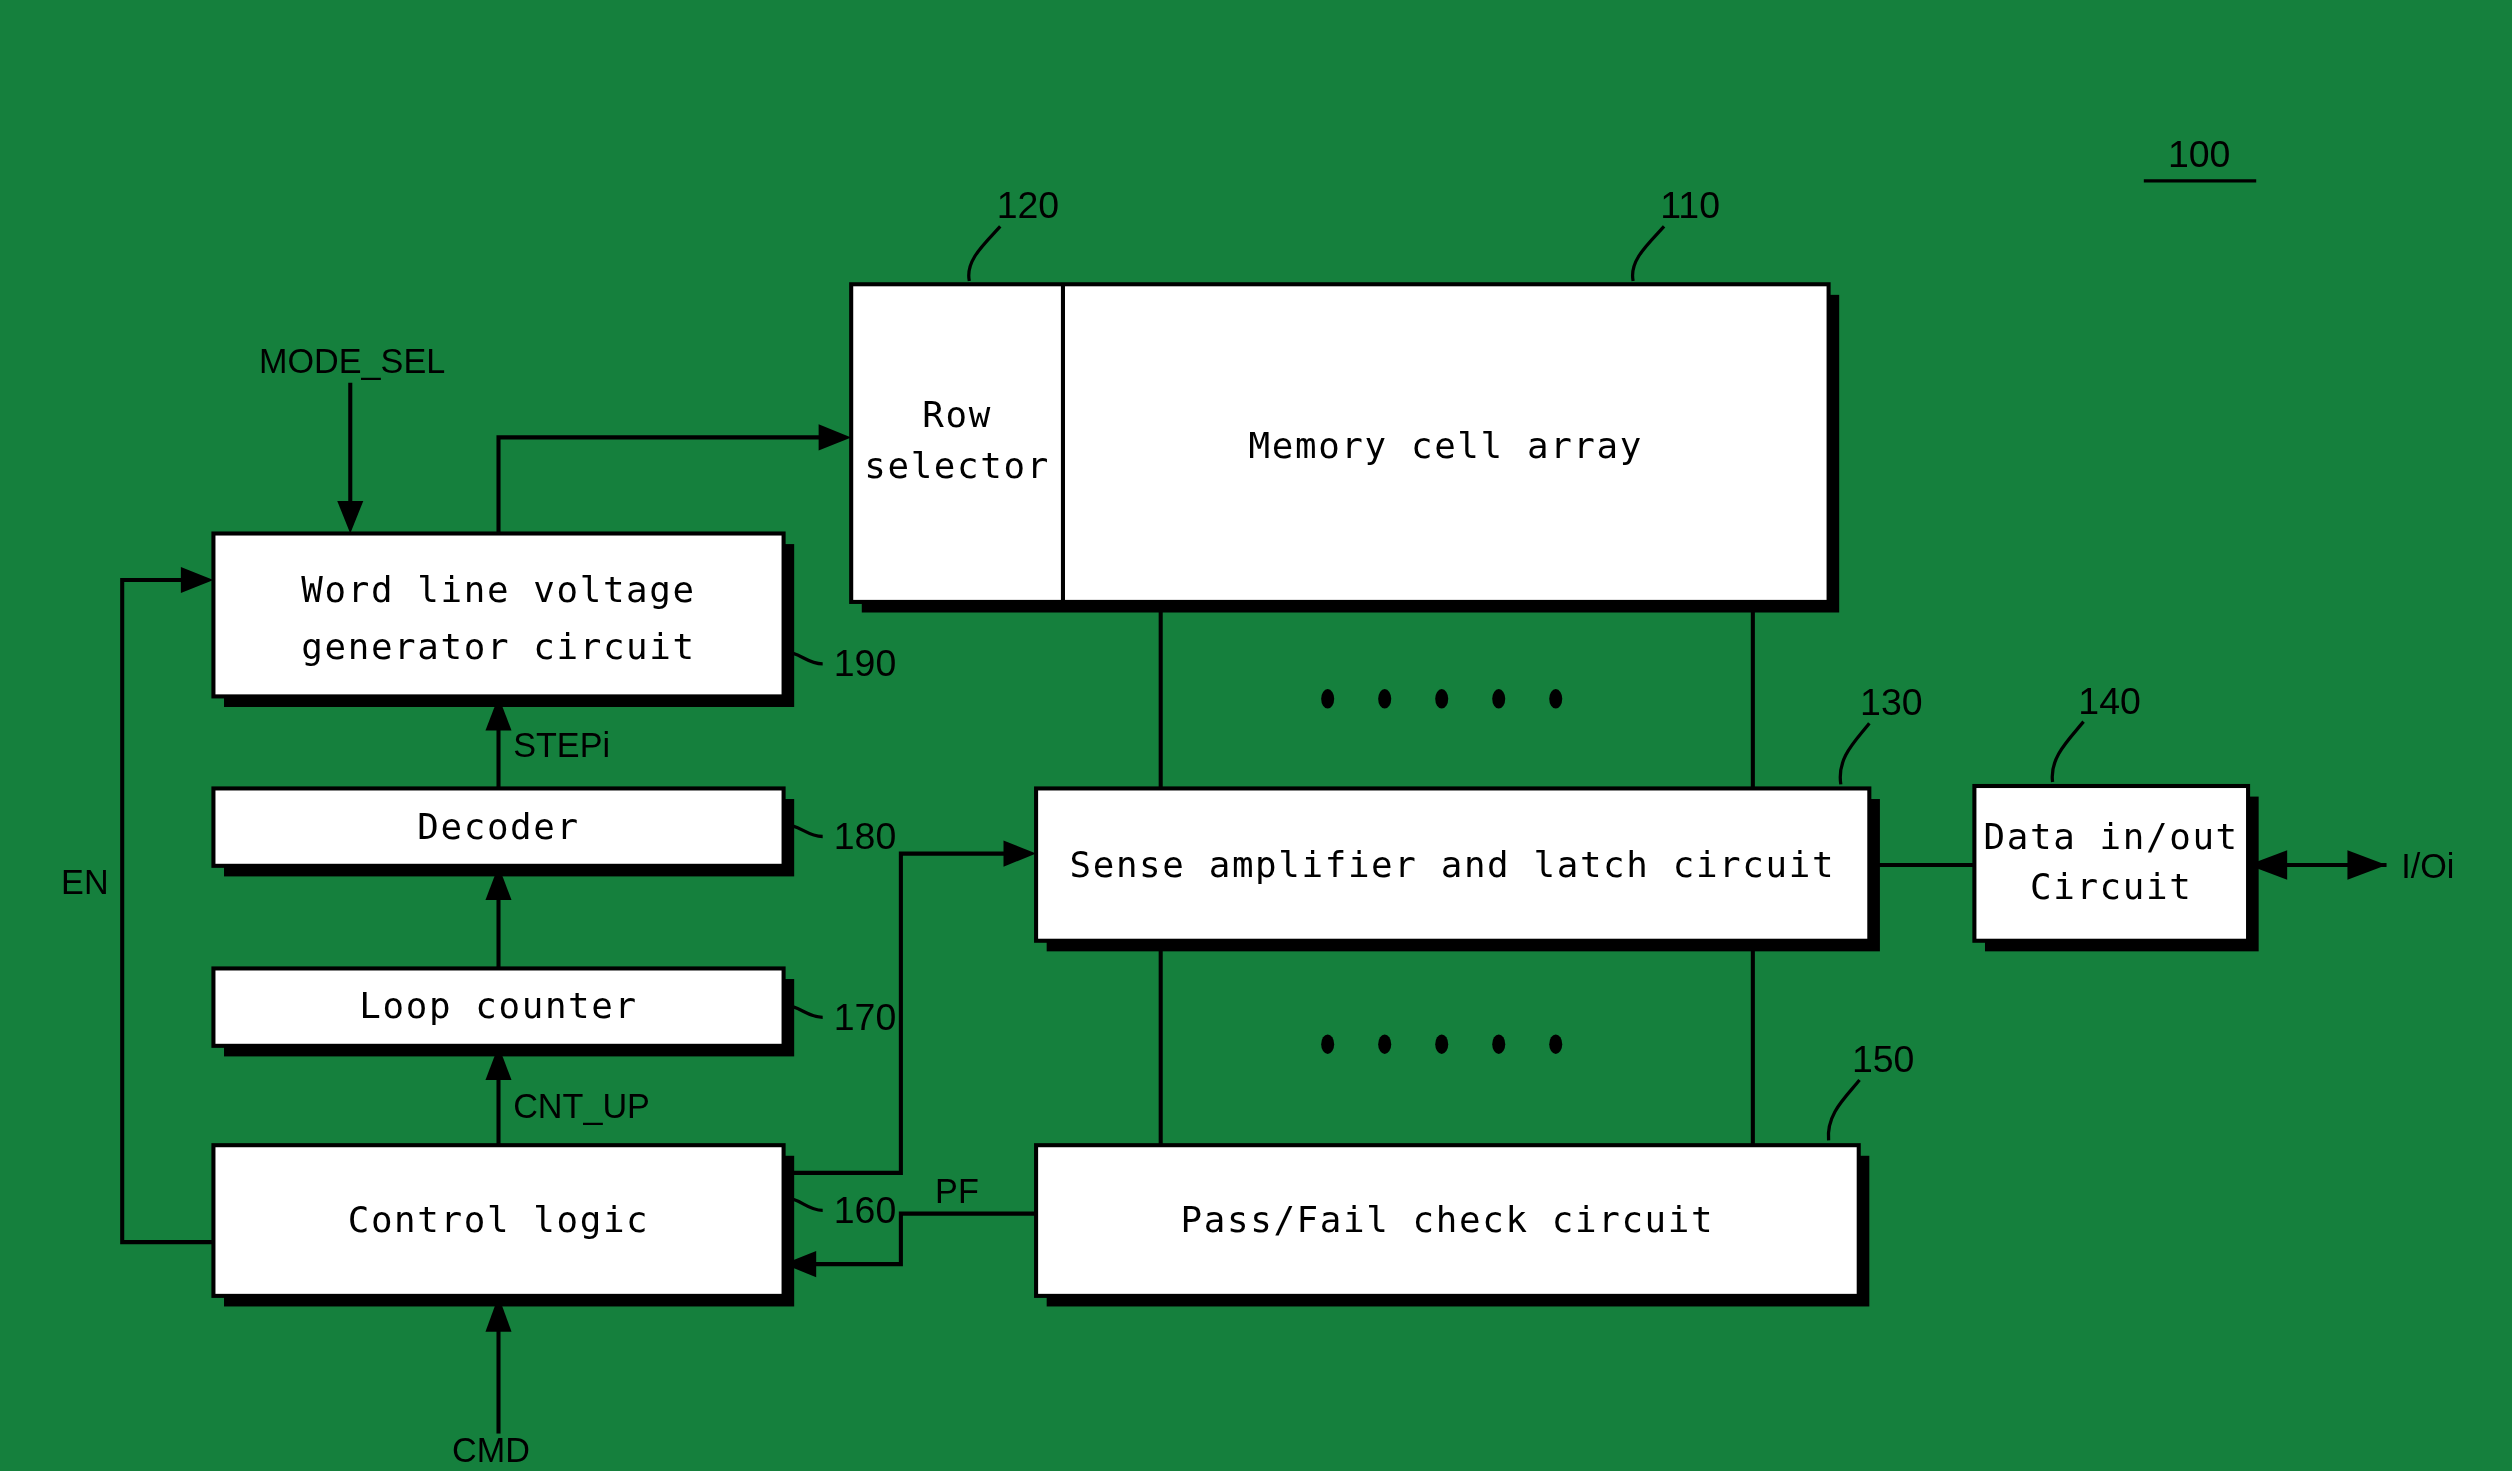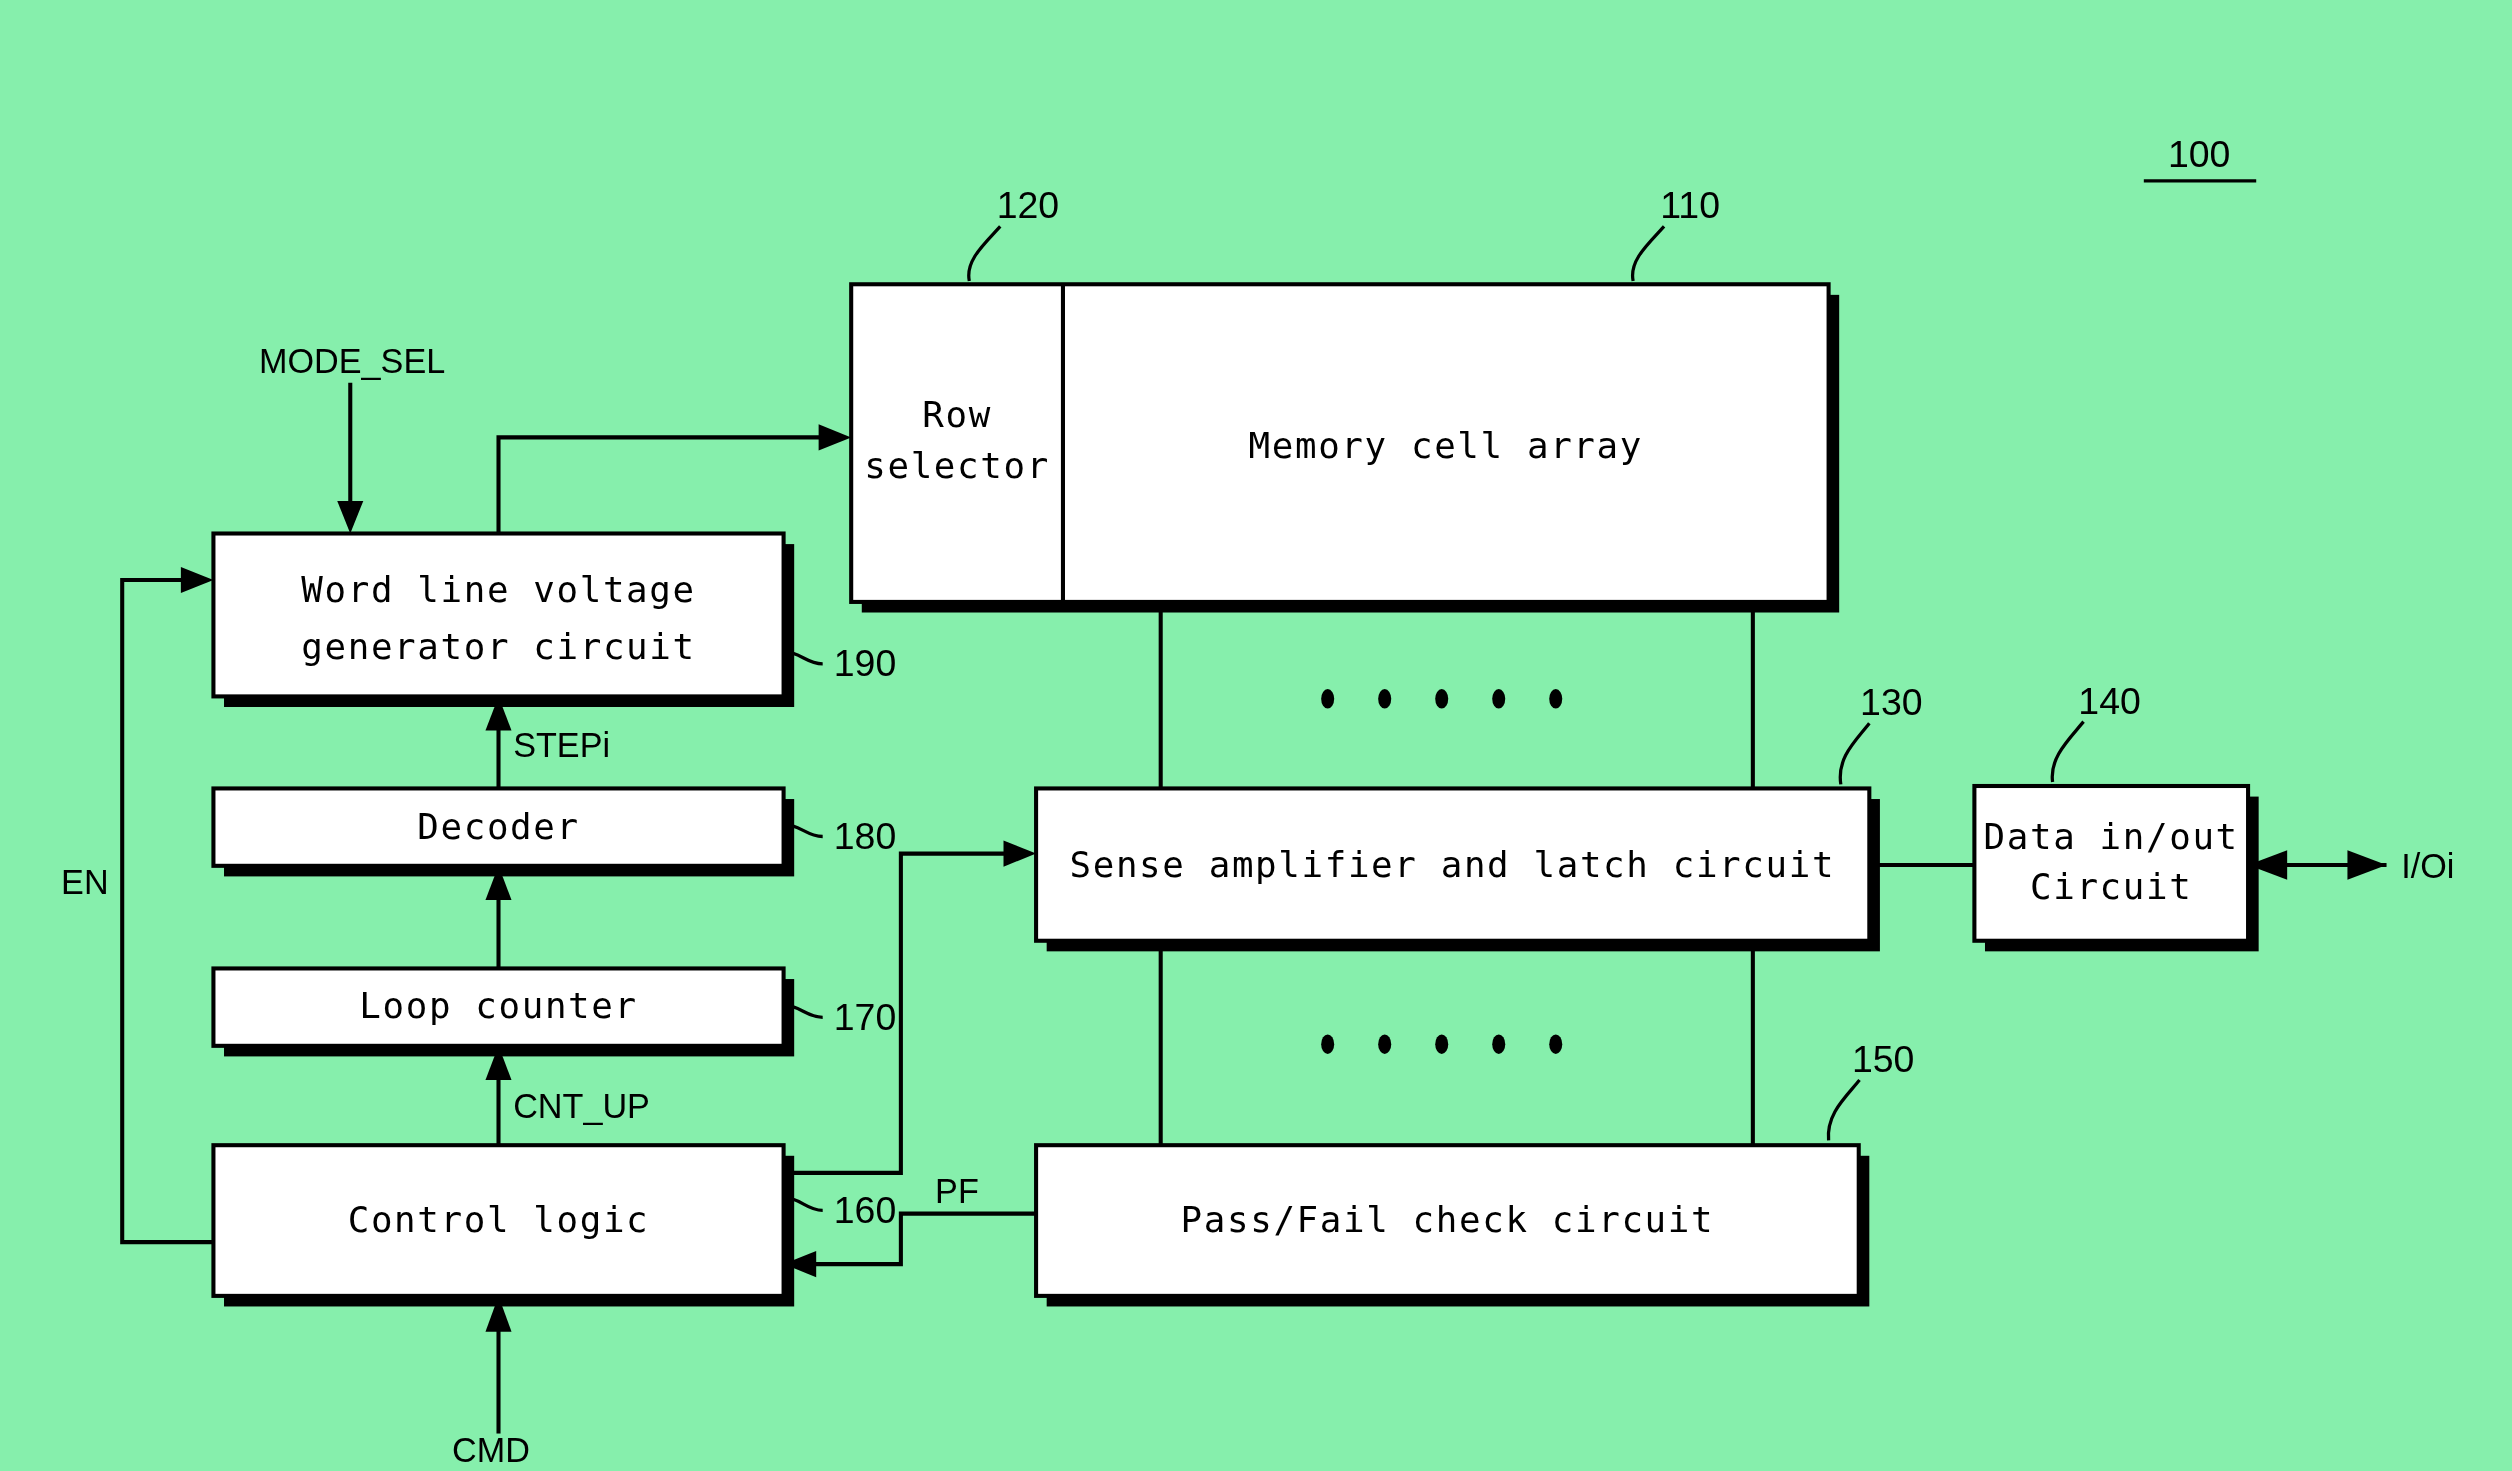--- a/index.html
+++ b/index.html
@@ -1,18 +1,18 @@
 <!DOCTYPE html>
 <html style="font-size:13px"><head>
 <meta charset="utf-8">
 <style>
   html,body{margin:0;padding:0;background:#ffffff;}
   body{width:2512px;height:1471px;overflow:hidden;
        font-family:"DejaVu Sans Mono","Liberation Mono",monospace;}
-  #stage{position:relative;width:2512px;height:1471px;background:#86efac;}
+  #stage{position:relative;width:2512px;height:1471px;background:#15803d;}
   svg{position:absolute;left:0;top:0;width:2512px;height:1471px;}
   .blk{fill:#ffffff;stroke:#000000;stroke-width:5;}
   .shadow{fill:#000000;}
   .lin{stroke:#000000;stroke-width:5;fill:none;}
   .thinlin{stroke:#000000;stroke-width:4;fill:none;}
   .leader{stroke:#000000;stroke-width:4;fill:none;}
   .blabel{font-family:"DejaVu Sans Mono","Liberation Mono",monospace;
           font-size:44px;fill:#000;text-anchor:middle;dominant-baseline:middle;
           letter-spacing:2px;}
   .sig{font-family:"Liberation Sans","DejaVu Sans",sans-serif;

